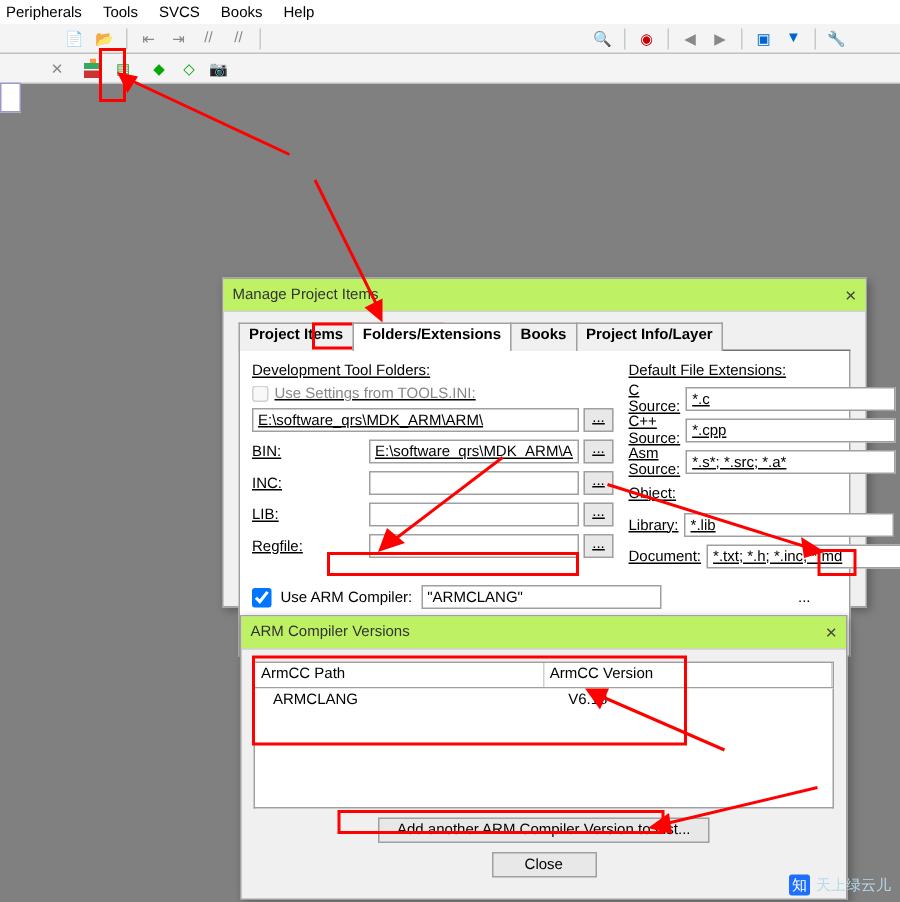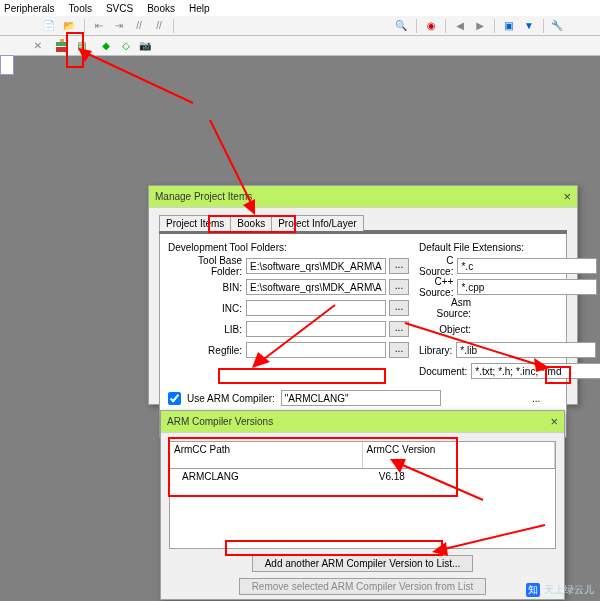--- a/index.html
+++ b/index.html
@@ -8,39 +8,39 @@
   .menubar span { cursor: default; }
   .toolbar { background: #f4f4f4; border-bottom: 1px solid #c0c0c0; height: 20px; display: flex; align-items: center; padding-left: 8px; gap: 4px; }
   .toolbar .gap { width: 30px; }
   .toolbar .sep { width:1px; height:14px; background:#c8c8c8; margin:0 2px; }
   .tb-icon { width:16px; height:16px; display:flex; align-items:center; justify-content:center; }
   .toolbar2 { background: #f4f4f4; border-bottom: 1px solid #c0c0c0; height: 20px; display:flex; align-items:center; padding-left:30px; gap:4px; }
   .leftedge { position:absolute; left:0; top:55px; width:14px; height:20px; background:#fff; border:1px solid #99c; }
   .dialog { position:absolute; background:#f0f0f0; border:1px solid #a0a0a0; box-shadow:2px 2px 6px rgba(0,0,0,0.3); }
   .dlg-title { height:22px; display:flex; align-items:center; justify-content:space-between; padding:0 6px; color:#333; background:#bef264; border-bottom:1px solid #d0d0d0; }
   .dlg-body { padding:6px 10px 10px 10px; }
-  .tabs { display:flex; border-bottom:4px solid #737373; height:20px; }
+  .tabs { display:flex; border-bottom:1px solid #737373; height:20px;font-weight:bold; }
   .tab { padding:2px 6px; border:1px solid #a0a0a0; border-bottom:none; margin-right:-1px; background:#f0f0f0; position:relative; top:1px; }
   .tab.active { background:#fff; z-index:2; }
   .tabpage { background:#fff; border:1px solid #a0a0a0; border-top:none; padding:8px; }
   .group-lbl { margin-bottom:4px; }
   .check { display:flex; align-items:center; gap:4px; color:#888; }
   .check input { width:11px; height:11px; }
   .row { display:flex; align-items:center; margin-top:3px; height:18px; }
-  .row .lbl { width:78px; text-align:right; padding-right:4px; }
+  .row .lbl { width:78px; text-align:left; padding-right:4px; }
   .row input[type=text] { flex:1; height:16px; border:1px solid #a0a0a0; padding:0 3px; font-size:10px; background:#fff; }
   .row .dot { width:20px; height:16px; border:1px solid #a0a0a0; background:#e8e8e8; margin-left:3px; text-align:center; line-height:12px; }
-  .flexcols { display:flex; gap:10px; }
+  .flexcols { display:flex; gap:10px;text-decoration:underline; }
   .col1 { flex:1; }
   .col2 { width:150px; }
   .use-row { display:flex; align-items:center; margin-top:10px; gap:6px; }
   .use-row input[type=text] { width:160px; height:16px; border:1px solid #a0a0a0; padding:0 3px; background:#fff; }
   .btnwide { display:block; margin:6px auto 0 auto; padding:2px 12px; border:1px solid #a0a0a0; background:#e8e8e8; }
   .placeholder { color:#888; }
-  .list-hdr { display:flex; border:1px solid #a0a0a0; background:#fff; height:28px; }
+  .list-hdr { display:flex; border:1px solid #a0a0a0; background:#fff; height:18px; }
   .list-hdr div { padding:2px 4px; border-right:1px solid #d0d0d0; }
   .list-body { border:1px solid #a0a0a0; border-top:none; height:130px; background:#fff; }
   .list-row { display:flex;gap:24px; }
   .list-row div { padding:2px 4px; }
   .redbox { position:absolute; border:2px solid red; pointer-events:none; }
   .redarrow { position:absolute; pointer-events:none; }
   .watermark { position:absolute; right:6px; bottom:4px; color:#b8d8e8; display:flex; align-items:center; gap:4px; font-size:12px; }
   .watermark .zh { width:14px; height:14px; background:#1e6fff; color:#fff; border-radius:2px; display:flex; align-items:center; justify-content:center; font-size:10px; }
   .x-close { font-size:13px; color:#444; }
 </style>
@@ -99,29 +99,33 @@
 <div class="leftedge"></div>
 
 <div class="dialog" style="left:148px; top:185px; width:430px; height:220px;">
   <div class="dlg-title">
     <span>Manage Project Items</span>
     <span class="x-close">×</span>
   </div>
   <div class="dlg-body">
     <div class="tabs">
       <div class="tab">Project Items</div>
+      <div class="tab active">Folders/Extensions</div>
       <div class="tab">Books</div>
       <div class="tab">Project Info/Layer</div>
     </div>
     <div class="tabpage">
       <div class="flexcols">
         <div class="col1">
           <div class="group-lbl">Development Tool Folders:</div>
-          <div class="row">
-              <span class="lbl">Tool Base Folder:</span>
+          <div class="check">
+              <input type="checkbox" disabled="" style="">
+              <span>Use Settings from TOOLS.INI:</span>
+            </div>
+          <div class="row">
               <input type="text" value="E:\software_qrs\MDK_ARM\ARM\" style="">
               <div class="dot">...</div>
             </div>
           <div class="row">
               <span class="lbl">BIN:</span>
               <input type="text" value="E:\software_qrs\MDK_ARM\ARM\BIN\" style="">
               <div class="dot">...</div>
             </div>
           <div class="row">
               <span class="lbl">INC:</span>
@@ -144,20 +148,21 @@
           <div class="row">
               <span class="lbl" style="width:56px">C Source:</span>
               <input type="text" value="*.c" style="">
             </div>
           <div class="row">
               <span class="lbl" style="width:56px">C++ Source:</span>
               <input type="text" value="*.cpp" style="">
             </div>
           <div class="row">
               <span class="lbl" style="width:56px">Asm Source:</span>
+              <input type="text" value="*.s*; *.src; *.a*" style="">
             </div>
           <div class="row">
               <span class="lbl" style="width:56px">Object:</span>
             </div>
           <div class="row">
               <span class="lbl" style="width:56px">Library:</span>
               <input type="text" value="*.lib" style="">
             </div>
           <div class="row">
               <span class="lbl" style="width:56px">Document:</span>
@@ -187,21 +192,20 @@
       <div style="width:50%">ArmCC Path</div>
       <div style="width:50%">ArmCC Version</div>
     </div>
     <div class="list-body" style="height:80px;">
       <div class="list-row">
         <div style="width:50%; padding-left:12px;">ARMCLANG</div>
         <div style="width:50%">V6.18</div>
       </div>
     </div>
     <button class="btnwide">Add another ARM Compiler Version to List...</button>
-    <button class="btnwide placeholder" disabled="">Remove selected ARM Compiler Version from List</button>
     <button class="btnwide" style="width:70px">Close</button>
   </div>
 </div>
 
 <div class="redbox" style="left:66px; top:32px; width:18px; height:36px;"></div>
 <div class="redbox" style="left:208px; top:215px; width:88px; height:18px;"></div>
 <div class="redbox" style="left:218px; top:368px; width:168px; height:16px;"></div>
 <div class="redbox" style="left:545px; top:366px; width:26px; height:18px;"></div>
 <div class="redbox" style="left:168px; top:437px; width:290px; height:60px;"></div>
 <div class="redbox" style="left:225px; top:540px; width:218px; height:16px;"></div>

